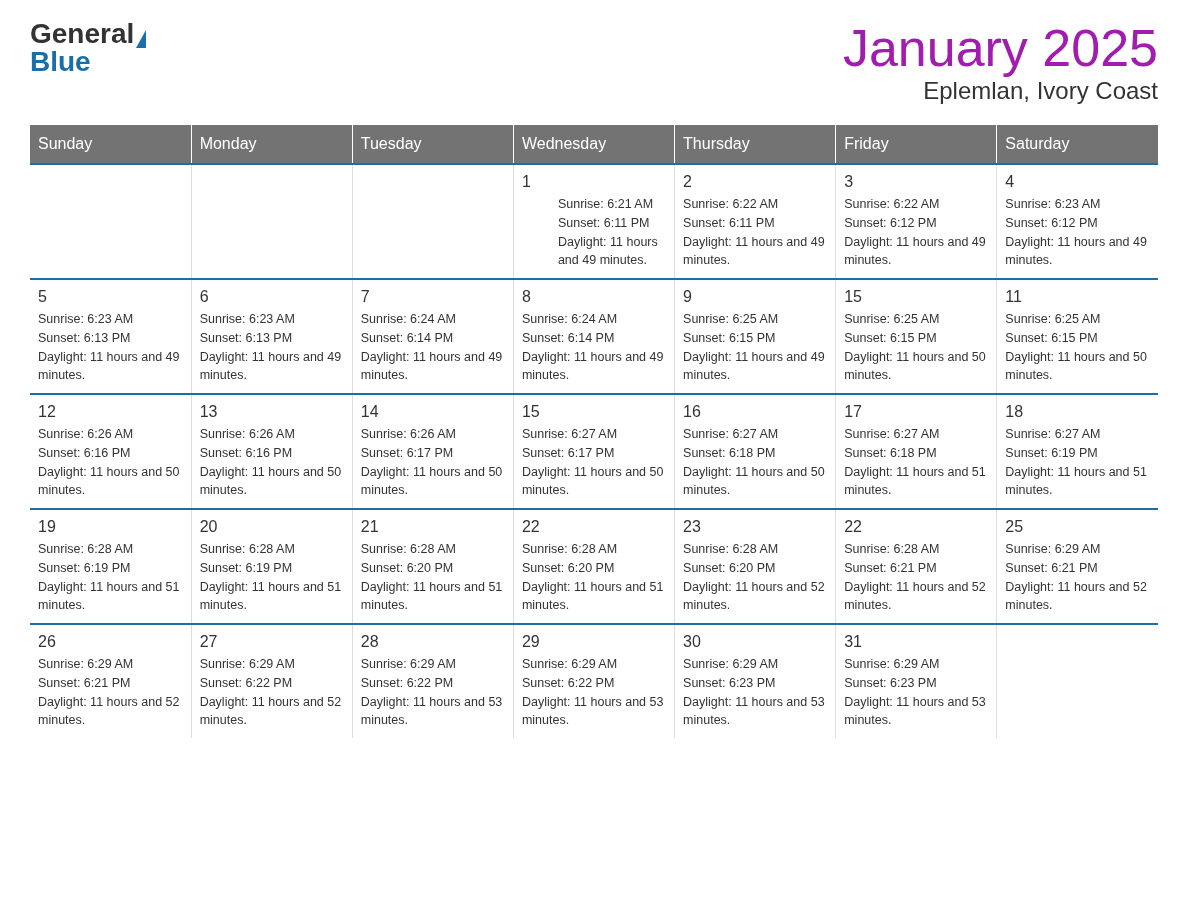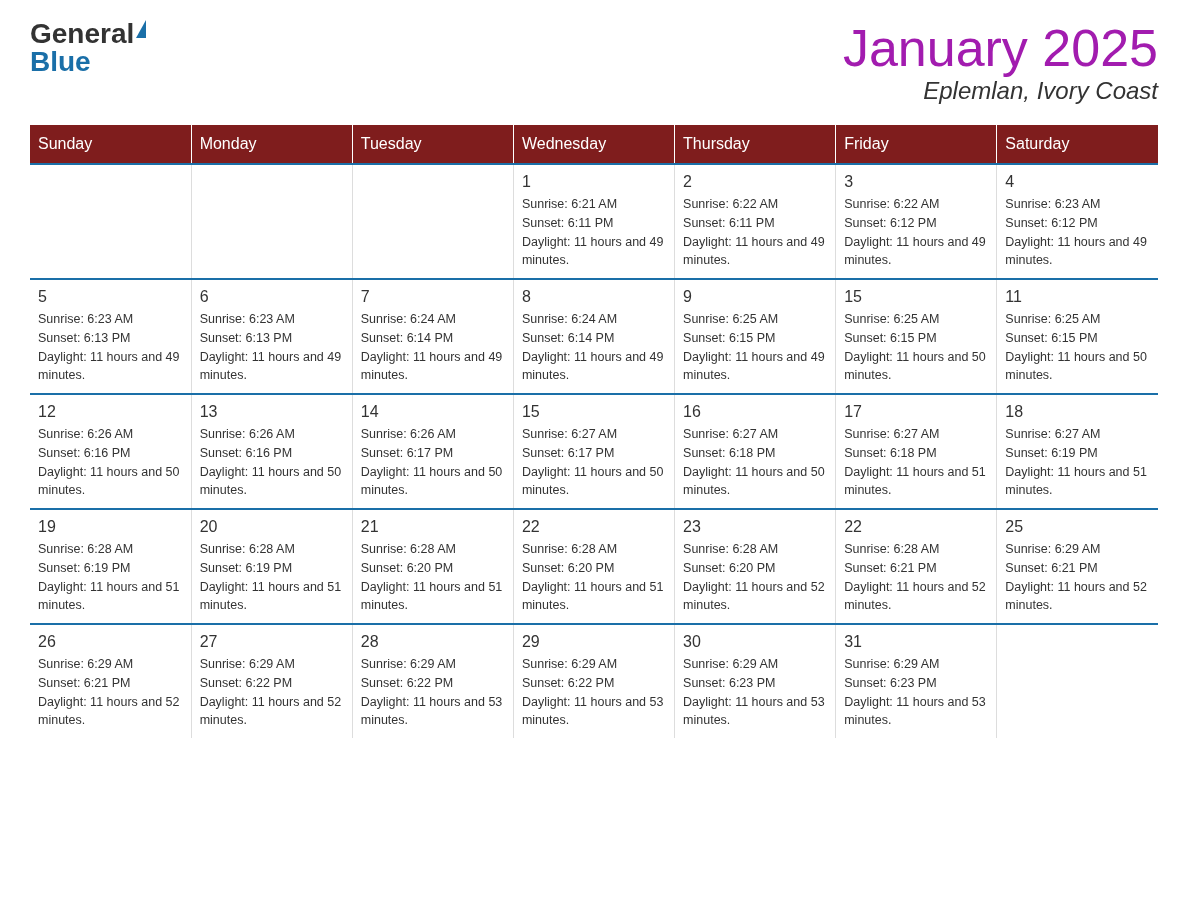--- a/index.html
+++ b/index.html
@@ -49,28 +49,27 @@
     .title-block h1 {
       font-size: 52px;
       font-weight: normal;
       color: #a21caf;
       line-height: 1.1;
     }
     .title-block h2 {
       font-size: 24px;
       font-weight: normal;
       color: #333;
-      font-style: italic;
     }
     .calendar {
       width: 100%;
       border-collapse: collapse;
     }
     .calendar thead tr th {
-      background: #7f1d1d;
+      background: #737373;
       color: #fff;
       padding: 10px 8px;
       font-size: 16px;
       font-weight: normal;
       text-align: left;
       border-right: 1px solid #fff;
     }
     .calendar thead tr th:last-child {
       border-right: none;
     }
@@ -101,21 +100,21 @@
     }
     .empty-cell {
       background: #fff;
     }
   </style>
 </head>
 <body>
 
 <div class="header">
   <div class="logo">
-    <div style="display:flex; align-items:flex-start;">
+    <div style="display:flex; align-items:flex-end;">
       <span class="logo-general">General</span>
       <span class="logo-triangle"></span>
     </div>
     <span class="logo-blue">Blue</span>
   </div>
   <div class="title-block">
     <h1>January 2025</h1>
     <h2>Eplemlan, Ivory Coast</h2>
   </div>
 </div>
@@ -132,21 +131,21 @@
         <th>Saturday</th>
       </tr>
   </thead>
   <tbody id="calendar-body">
   <tr>
         <td class="empty-cell"></td>
         <td class="empty-cell"></td>
         <td class="empty-cell"></td>
         <td>
           <span class="day-num">1</span>
-          <div class="day-info" style="white-space: pre-line;">Sunrise: 6:21 AM
+          <div class="day-info" style="white-space: pre-line; margin-left: 36px;">Sunrise: 6:21 AM
 Sunset: 6:11 PM
 Daylight: 11 hours and 49 minutes.</div>
         </td>
         <td>
           <span class="day-num">2</span>
           <div class="day-info" style="white-space: pre-line;">Sunrise: 6:22 AM
 Sunset: 6:11 PM
 Daylight: 11 hours and 49 minutes.</div>
         </td>
         <td>

